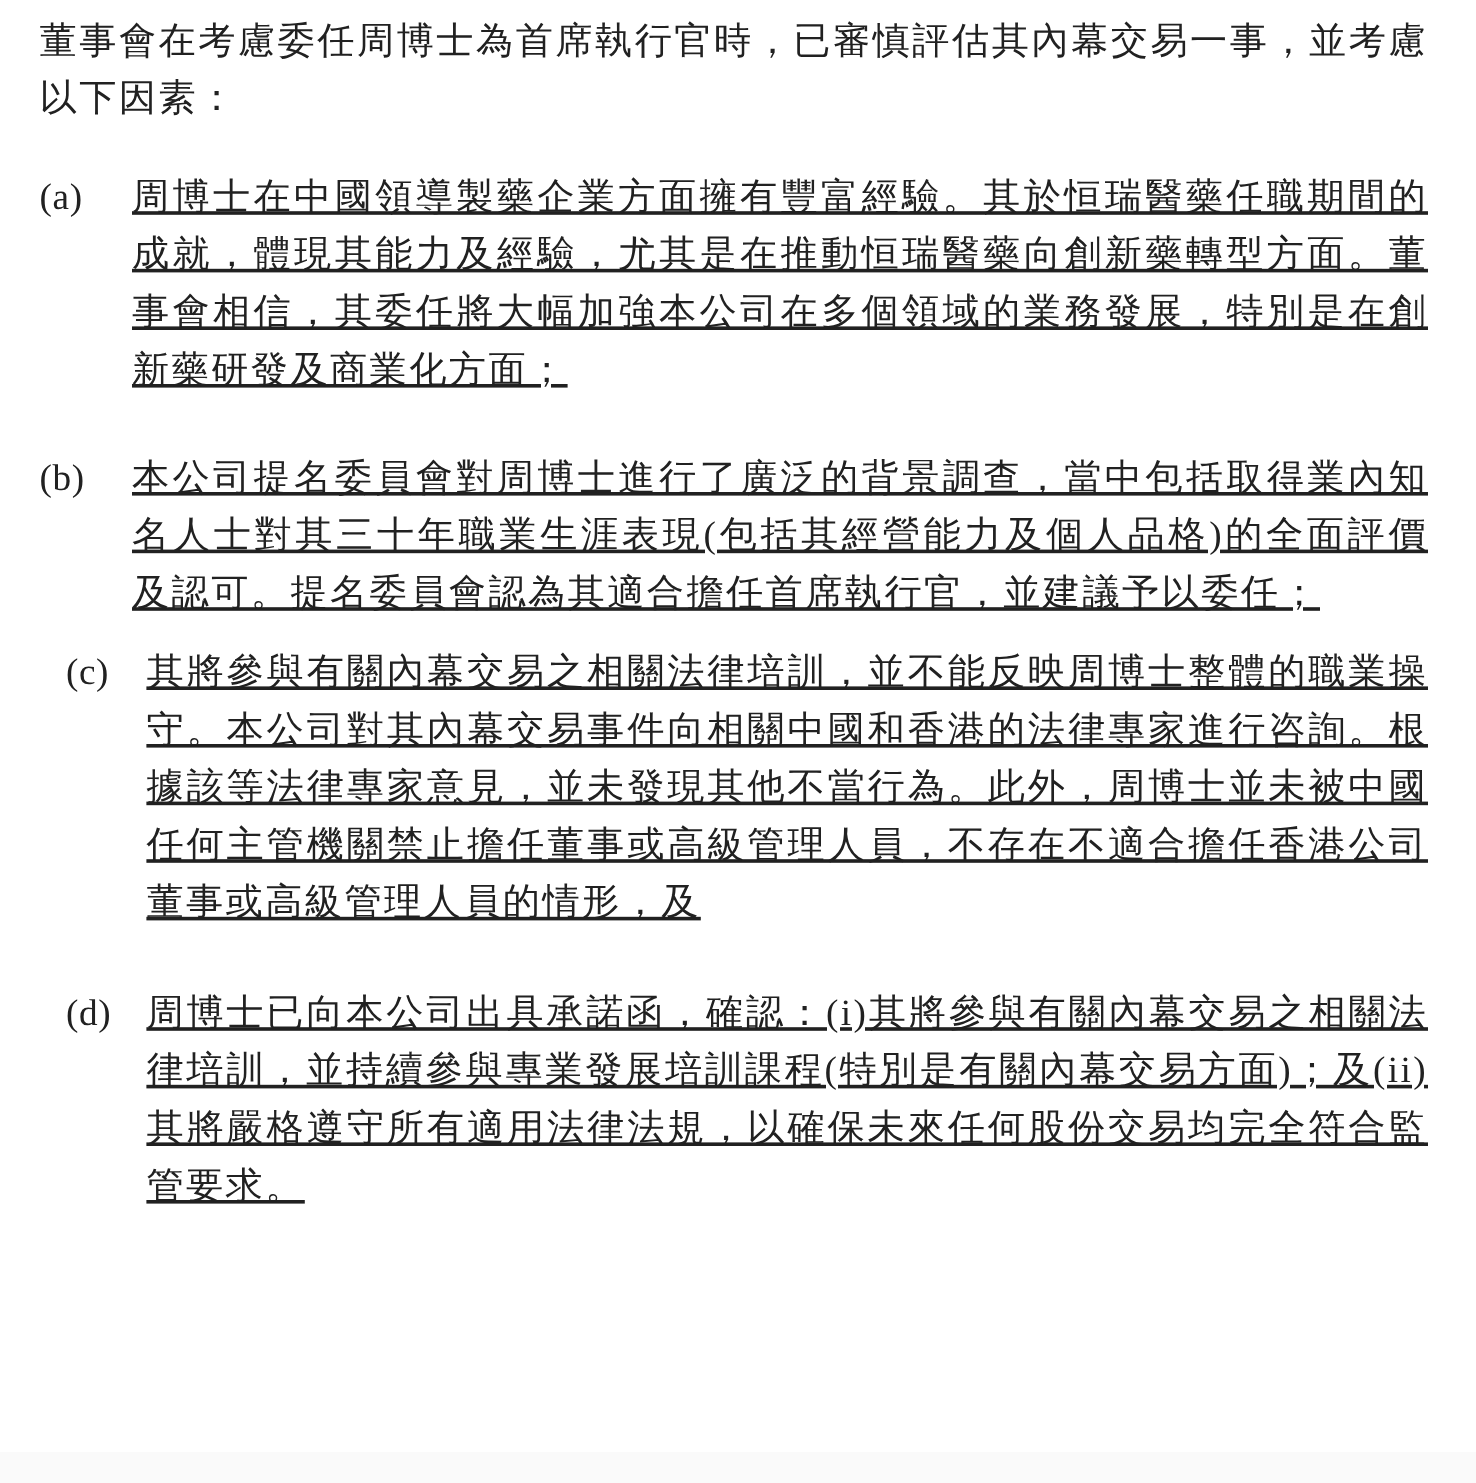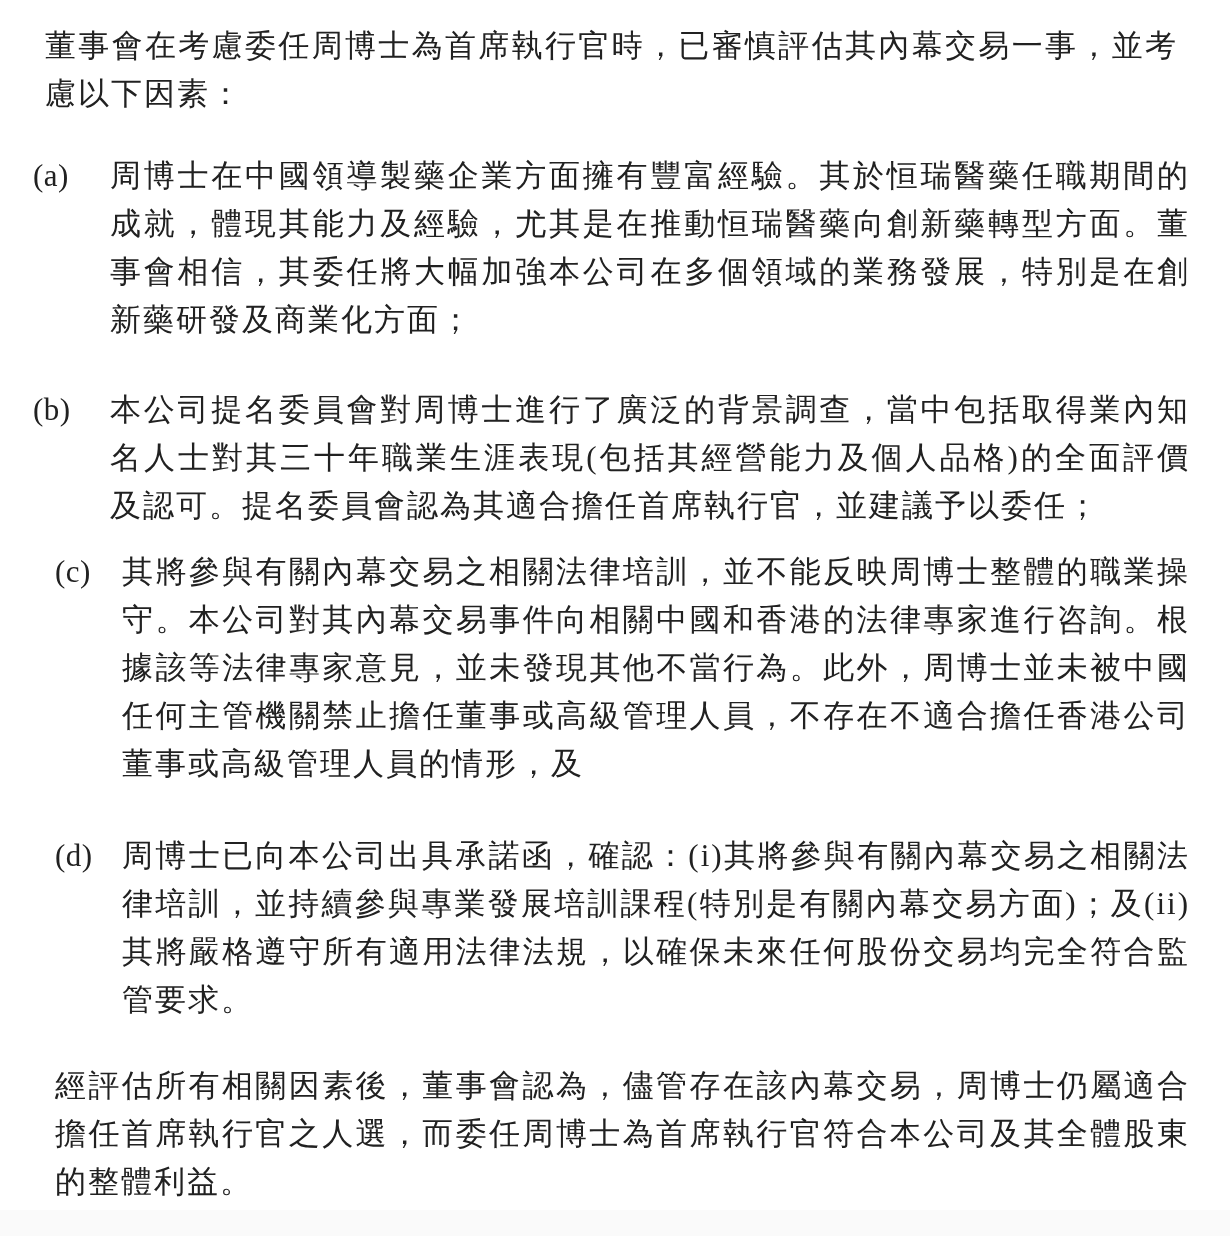--- a/index.html
+++ b/index.html
@@ -18,35 +18,36 @@
   .doc {
     padding: 10px 40px 0 33px;
     font-size: 31px;
     line-height: 48px;
     letter-spacing: 2px;
     text-align: justify;
     text-justify: inter-character;
     text-align-last: left;
   }
   .intro {
-    margin: 12px;
+    margin: 0;
   }
   .item {
     display: flex;
     align-items: flex-start;
   }
   .item .label {
     flex: 0 0 77px;
     letter-spacing: 0.5px;
   }
   .item .text {
     flex: 1;
     text-align: justify;
     text-justify: inter-character;
     text-align-last: left;
+    text-decoration: underline;
   }
   .item.a { margin-top: 34px; }
   .item.b { margin-top: 42px; }
   .item.c { margin-top: 18px; }
   .item.d { margin-top: 44px; }
   .item.indent {
     padding-left: 22px;
   }
   .item.indent .label {
     flex: 0 0 67px;
@@ -83,17 +84,16 @@
   <div class="item c indent">
     <span class="label">(c)</span>
     <span class="text">其將參與有關內幕交易之相關法律培訓，並不能反映周博士整體的職業操守。本公司對其內幕交易事件向相關中國和香港的法律專家進行咨詢。根據該等法律專家意見，並未發現其他不當行為。此外，周博士並未被中國任何主管機關禁止擔任董事或高級管理人員，不存在不適合擔任香港公司董事或高級管理人員的情形，及</span>
   </div>
 
   <div class="item d indent">
     <span class="label">(d)</span>
     <span class="text">周博士已向本公司出具承諾函，確認：(i)其將參與有關內幕交易之相關法律培訓，並持續參與專業發展培訓課程(特別是有關內幕交易方面)；及(ii)其將嚴格遵守所有適用法律法規，以確保未來任何股份交易均完全符合監管要求。</span>
   </div>
 
-  <p class="conclusion">經評估所有相關因素後，董事會認為，儘管存在該內幕交易，周博士仍屬適合擔任首席執行官之人選，而委任周博士為首席執行官符合本公司及其全體股東的整體利益。</p>
 
 </div>
 
 <div class="footer-strip"></div>
 
 </body></html>

